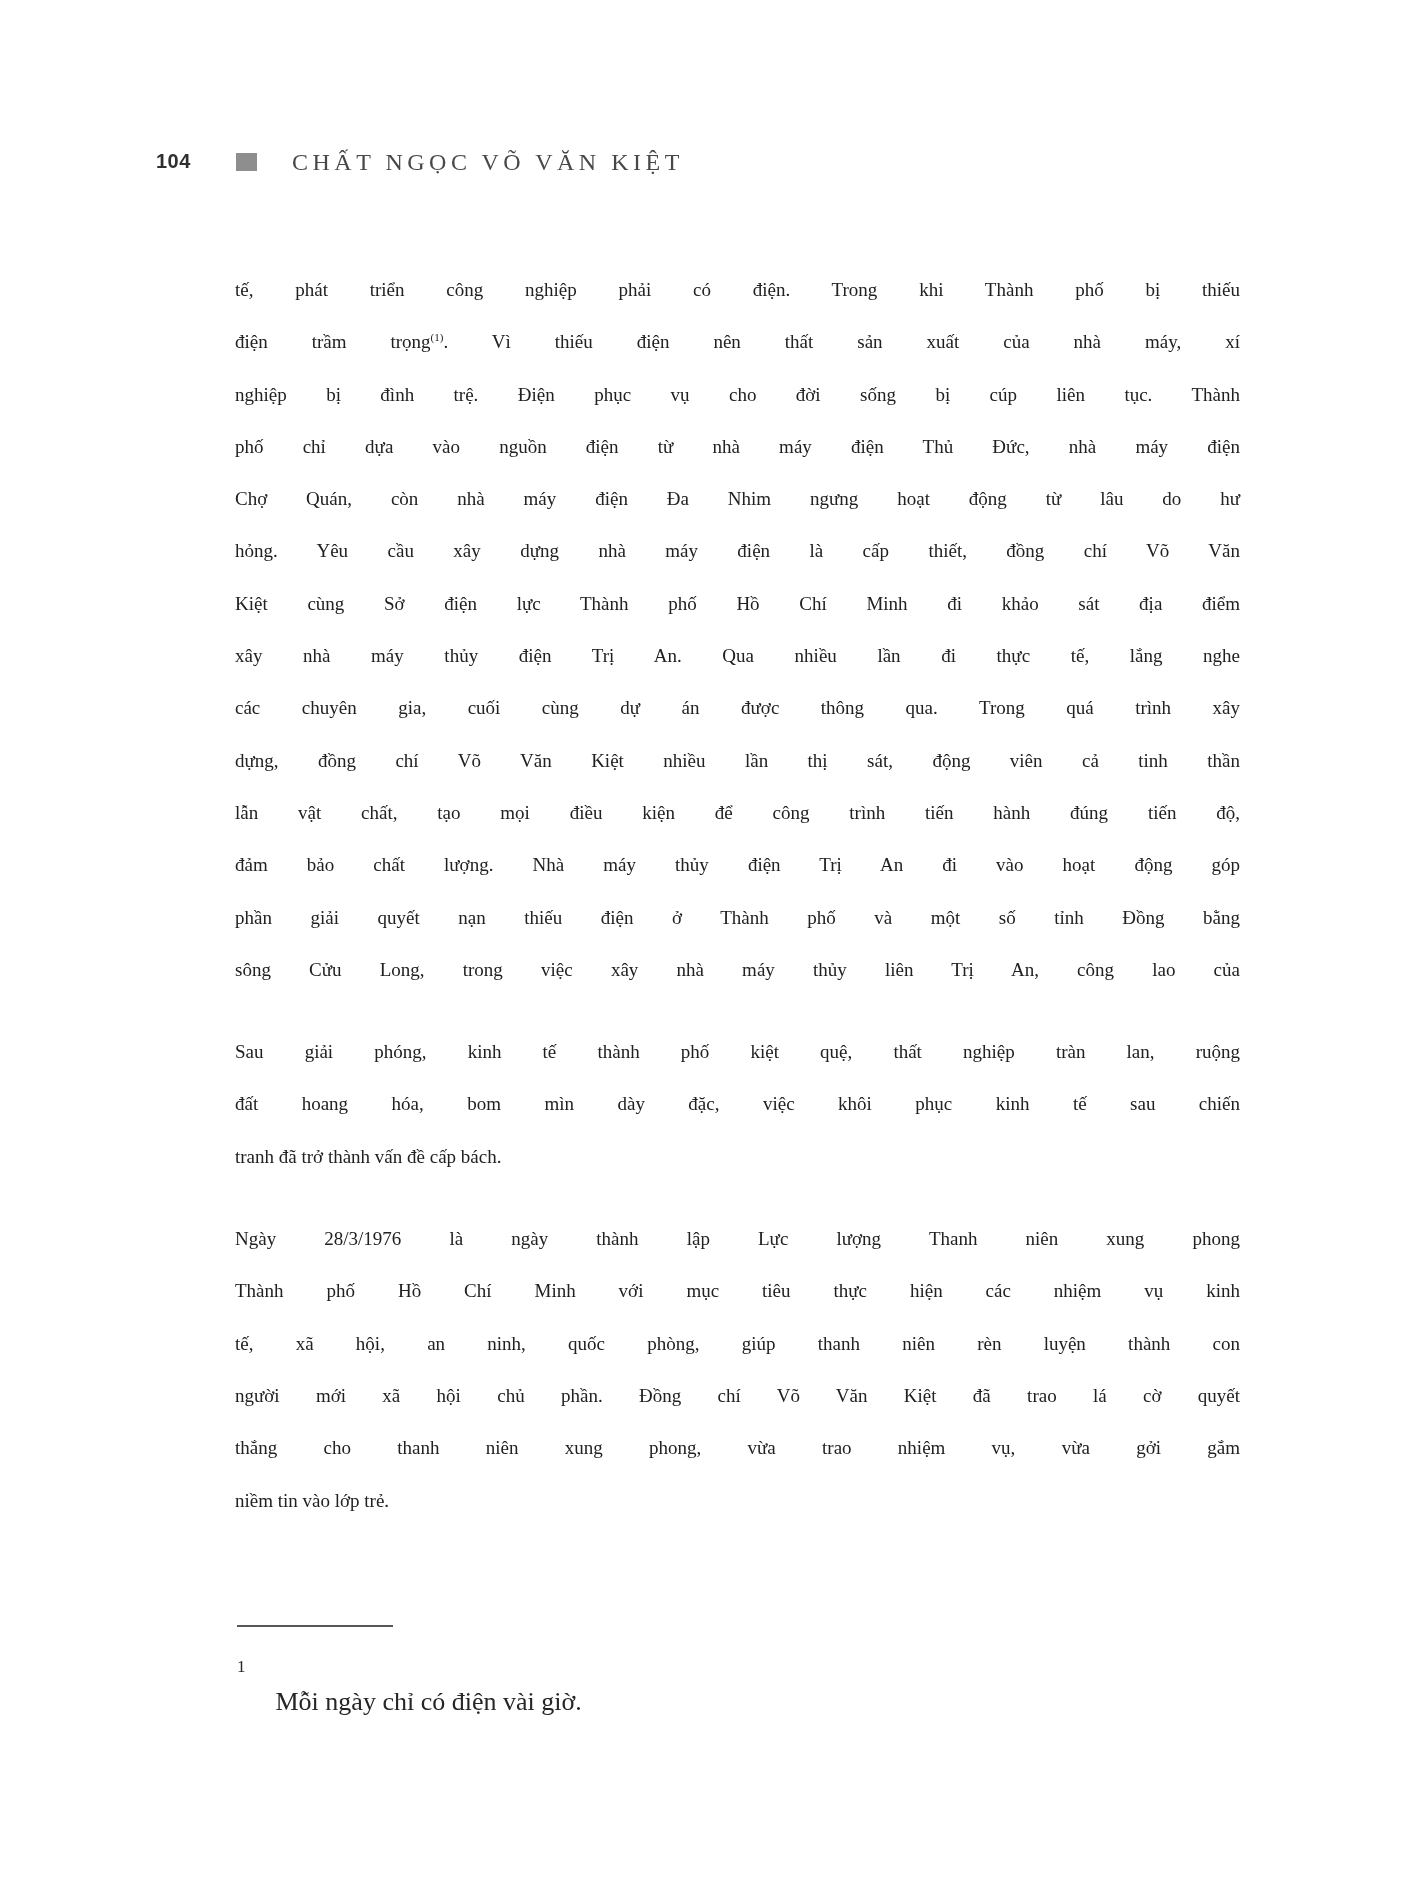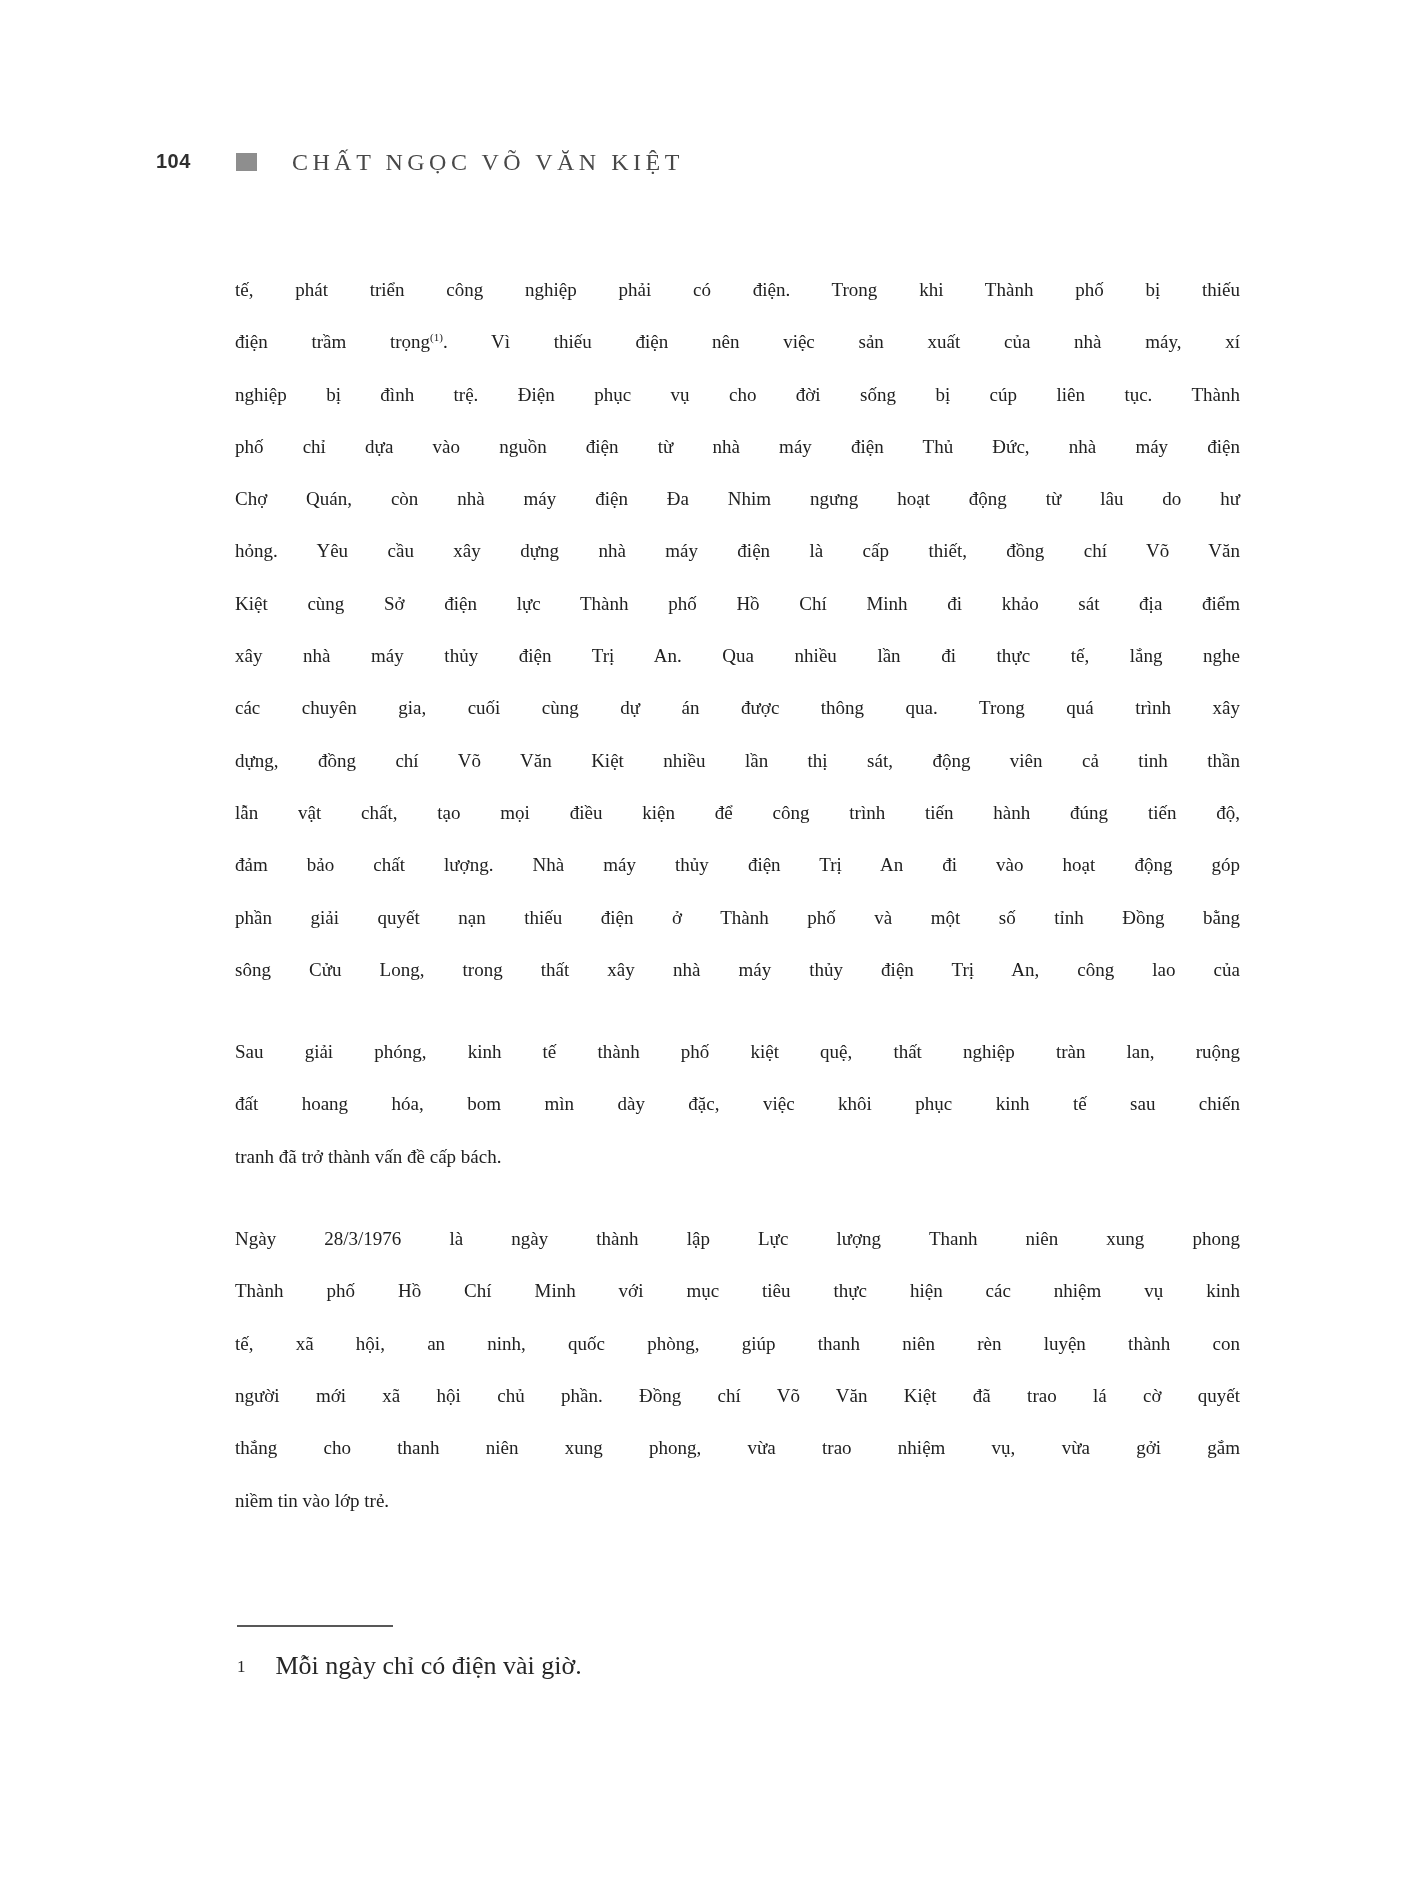--- a/index.html
+++ b/index.html
@@ -93,47 +93,48 @@
     display: inline-block;
     font-size: 17px;
     vertical-align: top;
     position: relative;
     top: 1px;
     color: #262626;
   }
   .footnote .fn-text {
     display: inline-block;
     margin-left: 30px;
+    margin-top: 36px;
   }
 </style>
 </head>
 <body>
 
 <div class="page-number">104</div>
 
 <div class="square-bullet"></div>
 
 <div class="running-title">CHẤT NGỌC VÕ VĂN KIỆT</div>
 
 <div class="page-body">
     <div class="paragraph">
       <div class="line"><span>tế, phát triển công nghiệp phải có điện. Trong khi Thành phố bị thiếu</span></div>
-      <div class="line"><span>điện trầm trọng</span><sup class="footnote-ref">(1)</sup><span>. Vì thiếu điện nên việc sản xuất của nhà máy, xí</span></div>
+      <div class="line"><span>điện trầm trọng</span><sup class="footnote-ref">(1)</sup><span>. Vì thiếu điện nên thất sản xuất của nhà máy, xí</span></div>
       <div class="line"><span>nghiệp bị đình trệ. Điện phục vụ cho đời sống bị cúp liên tục. Thành</span></div>
       <div class="line"><span>phố chỉ dựa vào nguồn điện từ nhà máy điện Thủ Đức, nhà máy điện</span></div>
       <div class="line"><span>Chợ Quán, còn nhà máy điện Đa Nhim ngưng hoạt động từ lâu do hư</span></div>
       <div class="line"><span>hỏng. Yêu cầu xây dựng nhà máy điện là cấp thiết, đồng chí Võ Văn</span></div>
       <div class="line"><span>Kiệt cùng Sở điện lực Thành phố Hồ Chí Minh đi khảo sát địa điểm</span></div>
       <div class="line"><span>xây nhà máy thủy điện Trị An. Qua nhiều lần đi thực tế, lắng nghe</span></div>
       <div class="line"><span>các chuyên gia, cuối cùng dự án được thông qua. Trong quá trình xây</span></div>
       <div class="line"><span>dựng, đồng chí Võ Văn Kiệt nhiều lần thị sát, động viên cả tinh thần</span></div>
       <div class="line"><span>lẫn vật chất, tạo mọi điều kiện để công trình tiến hành đúng tiến độ,</span></div>
       <div class="line"><span>đảm bảo chất lượng. Nhà máy thủy điện Trị An đi vào hoạt động góp</span></div>
       <div class="line"><span>phần giải quyết nạn thiếu điện ở Thành phố và một số tỉnh Đồng bằng</span></div>
-      <div class="line"><span>sông Cửu Long, trong thất xây nhà máy thủy điện Trị An, công lao của</span></div>
+      <div class="line"><span>sông Cửu Long, trong việc xây nhà máy thủy liên Trị An, công lao của</span></div>
     </div>
     <div class="paragraph">
       <div class="line"><span>Sau giải phóng, kinh tế thành phố kiệt quệ, thất nghiệp tràn lan, ruộng</span></div>
       <div class="line"><span>đất hoang hóa, bom mìn dày đặc, việc khôi phục kinh tế sau chiến</span></div>
       <div class="line last"><span>tranh đã trở thành vấn đề cấp bách.</span></div>
     </div>
     <div class="paragraph">
       <div class="line"><span>Ngày 28/3/1976 là ngày thành lập Lực lượng Thanh niên xung phong</span></div>
       <div class="line"><span>Thành phố Hồ Chí Minh với mục tiêu thực hiện các nhiệm vụ kinh</span></div>
       <div class="line"><span>tế, xã hội, an ninh, quốc phòng, giúp thanh niên rèn luyện thành con</span></div>

